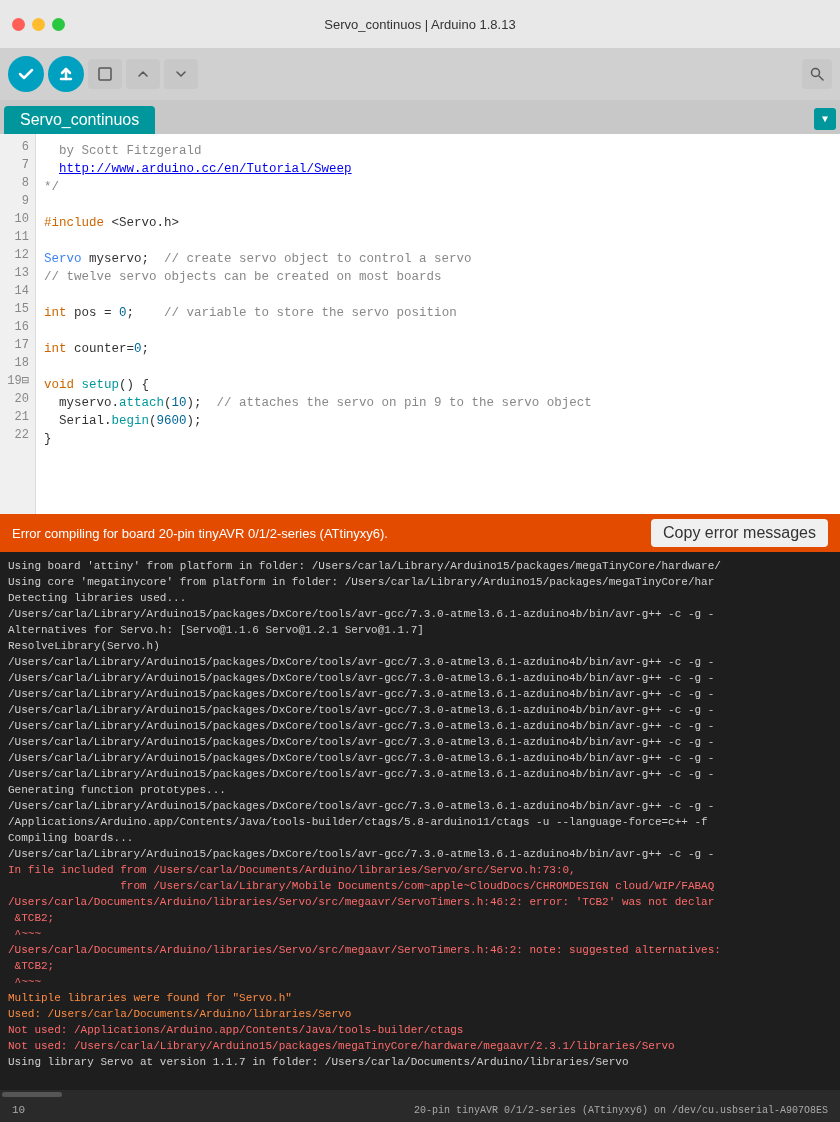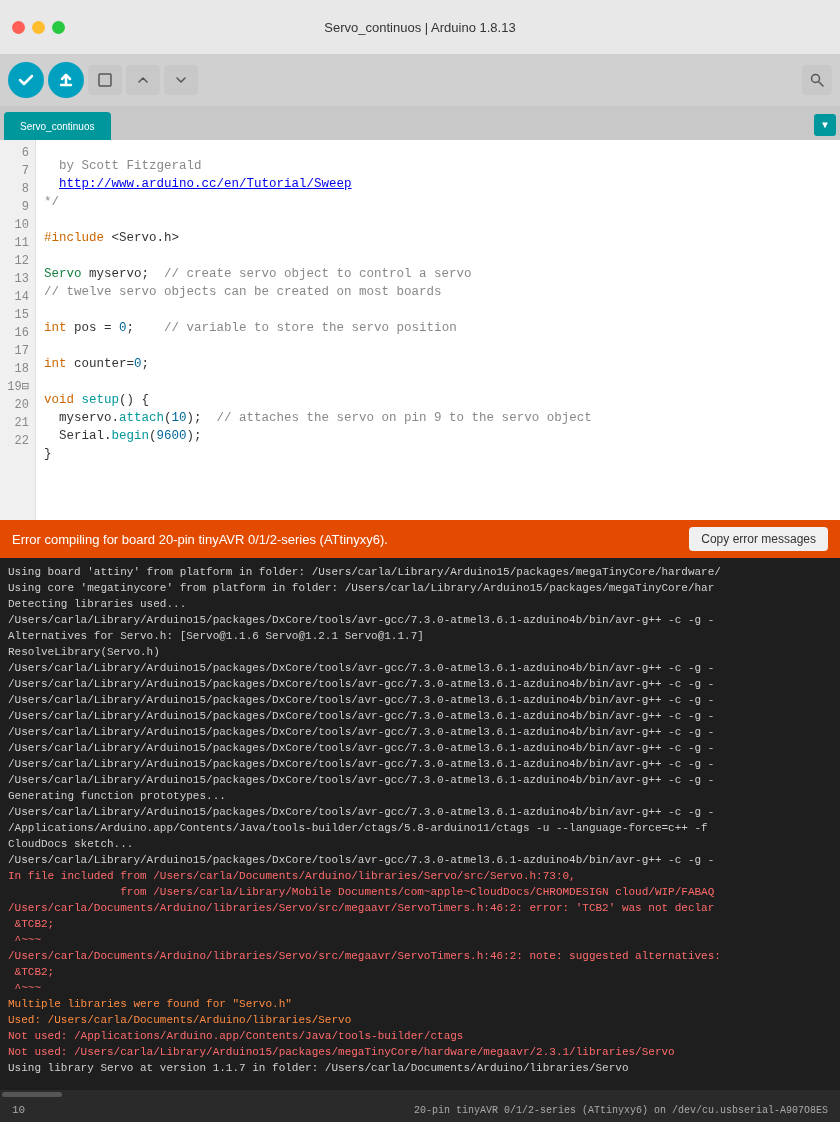--- a/index.html
+++ b/index.html
@@ -9,21 +9,21 @@
       background: #1e1e1e;
       font-family: 'Monaco', 'Menlo', 'Courier New', monospace;
       overflow: hidden;
       display: flex;
       flex-direction: column;
     }
 
     
     #titlebar {
       background: #e8e8e8;
-      height: 54px;
+      height: 48px;
       display: flex;
       align-items: center;
       justify-content: center;
       position: relative;
       flex-shrink: 0;
     }
     #titlebar-title {
       font-family: -apple-system, BlinkMacSystemFont, 'Helvetica Neue', sans-serif;
       font-size: 13px;
       color: #333;
@@ -92,21 +92,21 @@
       align-items: flex-end;
       padding: 0 4px;
       flex-shrink: 0;
       position: relative;
     }
     .tab {
       background: #00979c;
       color: white;
       padding: 6px 16px;
       font-family: -apple-system, BlinkMacSystemFont, 'Helvetica Neue', sans-serif;
-      font-size: 10px;
+      font-size: 16px;
       border-radius: 4px 4px 0 0;
       cursor: pointer;
       height: 28px;
       display: flex;
       align-items: center;
     }
     .tab-dropdown {
       position: absolute;
       right: 4px;
       bottom: 4px;
@@ -143,30 +143,30 @@
       font-size: 12px;
       padding: 4px 6px;
       text-align: right;
       min-width: 36px;
       line-height: 18px;
       user-select: none;
       border-right: 1px solid #ddd;
     }
     .code-content {
       flex: 1;
-      padding: 17px 8px;
+      padding: 8px 8px;
       font-size: 12.5px;
       line-height: 18px;
       color: #333;
       overflow: hidden;
       white-space: pre;
     }
     .code-content span { display: inline; }
     .kw-include { color: #cc6600; }
-    .kw-class { color: #15803d; }
+    .kw-class { color: #3b82f6; }
     .kw-void { color: #cc6600; }
     .kw-int { color: #cc6600; }
     .comment { color: #888; }
     .method { color: #00979c; }
     .number { color: #006699; }
 
     
     #error-bar {
       background: #e34c00;
       color: white;
@@ -183,21 +183,21 @@
       font-weight: 500;
       color: white;
     }
     #copy-error-btn {
       background: #f0f0f0;
       color: #333;
       border: none;
       padding: 5px 12px;
       border-radius: 4px;
       font-family: -apple-system, BlinkMacSystemFont, 'Helvetica Neue', sans-serif;
-      font-size: 12px;
+      font-size: 16px;
       cursor: pointer;
       white-space: nowrap;
     }
 
     
     #console-area {
       background: #1e1e1e;
       flex: 1;
       overflow: hidden;
       padding: 6px 8px;
@@ -359,21 +359,21 @@
     <div class="console-line console-info">/Users/carla/Library/Arduino15/packages/DxCore/tools/avr-gcc/7.3.0-atmel3.6.1-azduino4b/bin/avr-g++ -c -g -</div>
     <div class="console-line console-info">/Users/carla/Library/Arduino15/packages/DxCore/tools/avr-gcc/7.3.0-atmel3.6.1-azduino4b/bin/avr-g++ -c -g -</div>
     <div class="console-line console-info">/Users/carla/Library/Arduino15/packages/DxCore/tools/avr-gcc/7.3.0-atmel3.6.1-azduino4b/bin/avr-g++ -c -g -</div>
     <div class="console-line console-info">/Users/carla/Library/Arduino15/packages/DxCore/tools/avr-gcc/7.3.0-atmel3.6.1-azduino4b/bin/avr-g++ -c -g -</div>
     <div class="console-line console-info">/Users/carla/Library/Arduino15/packages/DxCore/tools/avr-gcc/7.3.0-atmel3.6.1-azduino4b/bin/avr-g++ -c -g -</div>
     <div class="console-line console-info">/Users/carla/Library/Arduino15/packages/DxCore/tools/avr-gcc/7.3.0-atmel3.6.1-azduino4b/bin/avr-g++ -c -g -</div>
     <div class="console-line console-info">/Users/carla/Library/Arduino15/packages/DxCore/tools/avr-gcc/7.3.0-atmel3.6.1-azduino4b/bin/avr-g++ -c -g -</div>
     <div class="console-line console-info">Generating function prototypes...</div>
     <div class="console-line console-info">/Users/carla/Library/Arduino15/packages/DxCore/tools/avr-gcc/7.3.0-atmel3.6.1-azduino4b/bin/avr-g++ -c -g -</div>
     <div class="console-line console-info">/Applications/Arduino.app/Contents/Java/tools-builder/ctags/5.8-arduino11/ctags -u --language-force=c++ -f</div>
-    <div class="console-line console-info">CloudDocs sketch...</div>
+    <div class="console-line console-info">Compiling boards...</div>
     <div class="console-line console-info">/Users/carla/Library/Arduino15/packages/DxCore/tools/avr-gcc/7.3.0-atmel3.6.1-azduino4b/bin/avr-g++ -c -g -</div>
     <div class="console-line console-error">In file included from /Users/carla/Documents/Arduino/libraries/Servo/src/Servo.h:73:0,</div>
     <div class="console-line console-error">                 from /Users/carla/Library/Mobile Documents/com~apple~CloudDocs/CHROMDESIGN cloud/WIP/FABAQ</div>
     <div class="console-line console-error">/Users/carla/Documents/Arduino/libraries/Servo/src/megaavr/ServoTimers.h:46:2: error: 'TCB2' was not declar</div>
     <div class="console-line console-error"> &amp;TCB2;</div>
     <div class="console-line console-error"> ^~~~</div>
     <div class="console-line console-error">/Users/carla/Documents/Arduino/libraries/Servo/src/megaavr/ServoTimers.h:46:2: note: suggested alternatives:</div>
     <div class="console-line console-error"> &amp;TCB2;</div>
     <div class="console-line console-error"> ^~~~</div>
     <div class="console-line console-warn">Multiple libraries were found for "Servo.h"</div>

